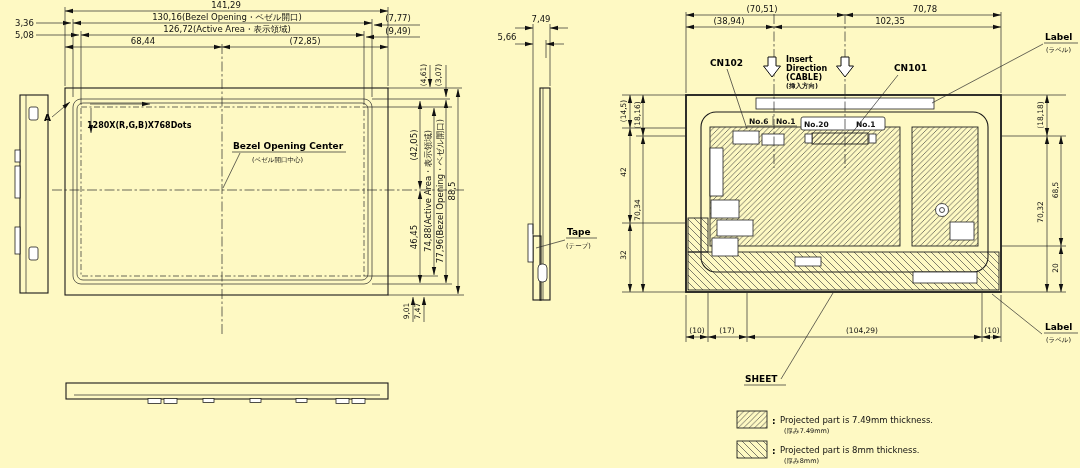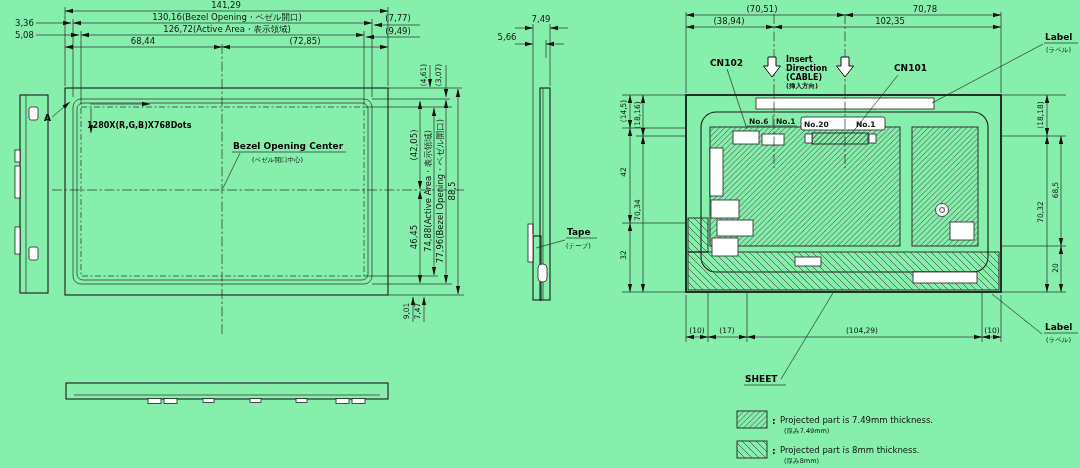--- a/index.html
+++ b/index.html
@@ -1,16 +1,16 @@
 <!DOCTYPE html>
 <html><head>
 <meta charset="utf-8">
 <style>
   html,body { margin:0; padding:0; background:#fff; }
-  #canvas { position:relative; width:1080px; height:468px; background:#86efac; overflow:hidden; }
+  #canvas { position:relative; width:1080px; height:468px; background:#fef9c3; overflow:hidden; }
   svg { display:block; }
   svg text { font-family:"DejaVu Sans","Liberation Sans",sans-serif; fill:#111; }
   .d   { font-size:8.5px; }
   .ds  { font-size:7.5px; }
   .b   { font-size:9px; font-weight:bold; fill:#000; }
   .b2  { font-size:8px; font-weight:bold; fill:#000; }
   .jp  { font-size:6.5px; }
   .jpb { font-size:6.5px; font-weight:bold; }
   .mid { text-anchor:middle; }
   .ol  { fill:none; stroke:#1a1a1a; stroke-width:1.8; }

